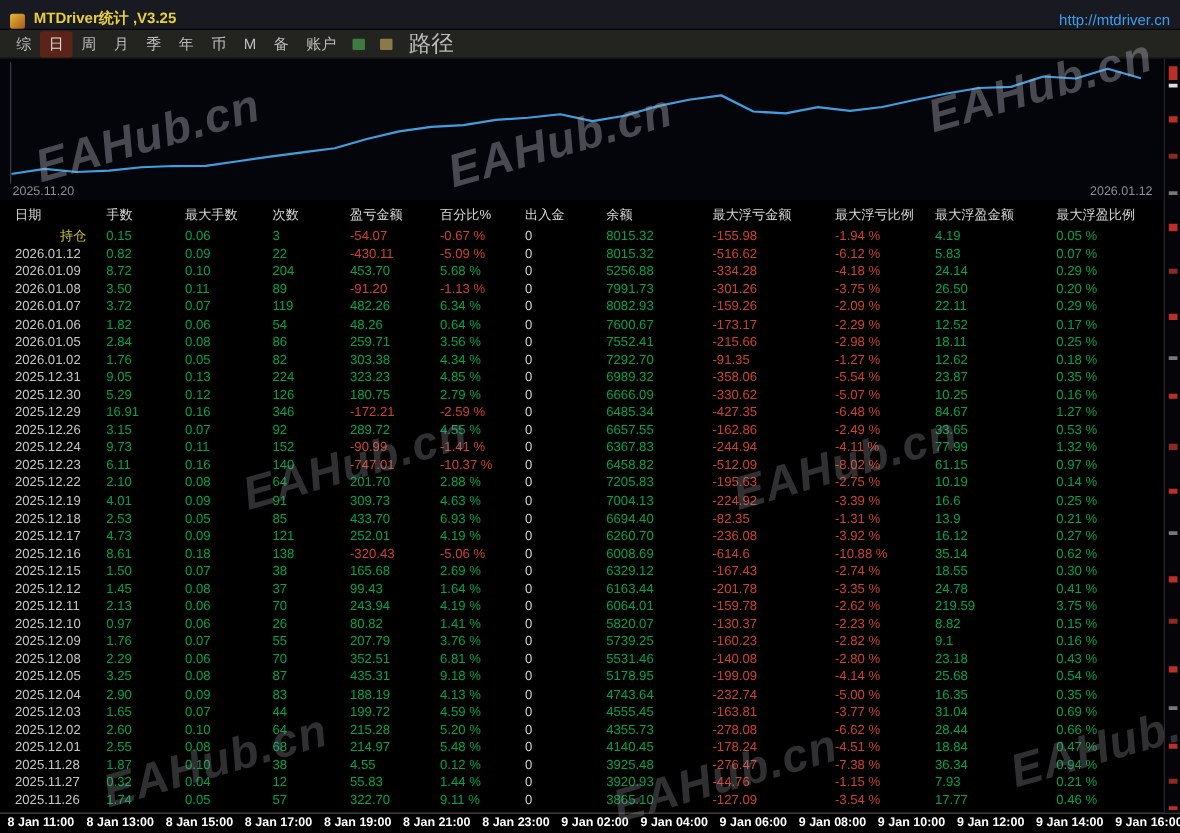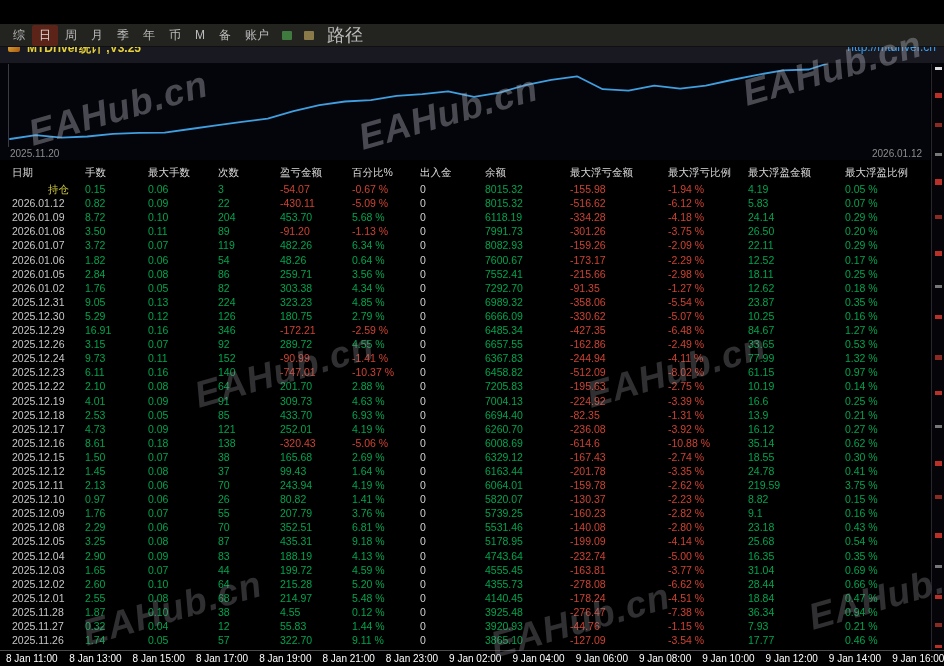--- a/index.html
+++ b/index.html
@@ -2,21 +2,21 @@
 <html><head>
 <meta charset="utf-8">
 <style>
   *{margin:0;padding:0;box-sizing:border-box}
   html,body{background:#000;}
   body{font-family:"Liberation Sans",sans-serif;}
   .app{position:relative;width:944px;height:666px;background:#000;overflow:hidden;cursor:default;}
 
   
   .titlebar{position:absolute;top:0;left:0;right:0;height:24px;background:#191922;
-    display:flex;align-items:flex-start;padding:0 8px;border-bottom:1px solid #05050a;z-index:6;margin-top:40px;}
+    display:flex;align-items:flex-end;padding:0 8px;border-bottom:1px solid #05050a;z-index:6;}
   .app-icon{width:12px;height:12px;border-radius:2px;background:linear-gradient(135deg,#e8b83a,#a85810);flex:0 0 auto;}
   .title{color:#e6d139;font-size:12px;font-weight:bold;margin-left:7px;white-space:nowrap;}
   .url{margin-left:auto;color:#3b9ff0;font-size:12px;text-decoration:none;}
 
   
   .menubar{position:absolute;top:24px;left:0;right:0;height:23px;background:#232320;
     display:flex;align-items:center;padding:0 6px;border-bottom:1px solid #101010;z-index:6;}
   .menu-items{display:flex;align-items:center;}
   .menu-item{color:#bdbdbd;font-size:12px;padding:2px 7px;white-space:nowrap;}
   .menu-item.active{background:#5c2318;color:#ddd;border-radius:2px;}
@@ -42,21 +42,21 @@
   .c-head{color:#d8d8d8;}
   .c-date{color:#c6c6c6;}
   .c-hold{color:#c9c23a;margin-left:36px;}
   .c-plain{color:#cfcfcf;}
   .c-green{color:#00a44e;}
   .c-red{color:#cf4232;}
 
   
   .timebar{position:absolute;left:0;right:0;bottom:0;height:16px;background:#000;border-top:1px solid #4a4a4a;
     display:flex;align-items:center;overflow:hidden;padding-left:6px;z-index:4;}
-  .timelabel{flex:0 0 63.3px;color:#ffffff;font-size:10px;font-weight:normal;white-space:nowrap;}
+  .timelabel{flex:0 0 63.3px;color:#ffffff;font-size:10px;font-weight:bold;white-space:nowrap;}
 
   
   .wm-layer{position:absolute;inset:0;pointer-events:none;z-index:10;}
   .watermark{position:absolute;font-size:37px;font-style:italic;font-weight:bold;letter-spacing:1px;
     color:rgba(158,158,166,0.30);transform:rotate(-16deg);white-space:nowrap;}
   .watermark.bright{color:rgba(170,172,180,0.42);}
 
   
   .strip{position:absolute;right:0;top:47px;bottom:16px;width:13px;background:#050509;border-left:1px solid #26262e;z-index:5;}
   .tick{position:absolute;left:3px;width:7px;}
@@ -143,21 +143,21 @@
         <div class="cell c-green">0.07 %</div>
       </div>
       <div class="trow">
         <div class="cell c-date">2026.01.09</div>
         <div class="cell c-green">8.72</div>
         <div class="cell c-green">0.10</div>
         <div class="cell c-green">204</div>
         <div class="cell c-green">453.70</div>
         <div class="cell c-green">5.68 %</div>
         <div class="cell c-plain">0</div>
-        <div class="cell c-green">6118.19</div>
+        <div class="cell c-green">5256.88</div>
         <div class="cell c-red">-334.28</div>
         <div class="cell c-red">-4.18 %</div>
         <div class="cell c-green">24.14</div>
         <div class="cell c-green">0.29 %</div>
       </div>
       <div class="trow">
         <div class="cell c-date">2026.01.08</div>
         <div class="cell c-green">3.50</div>
         <div class="cell c-green">0.11</div>
         <div class="cell c-green">89</div>

